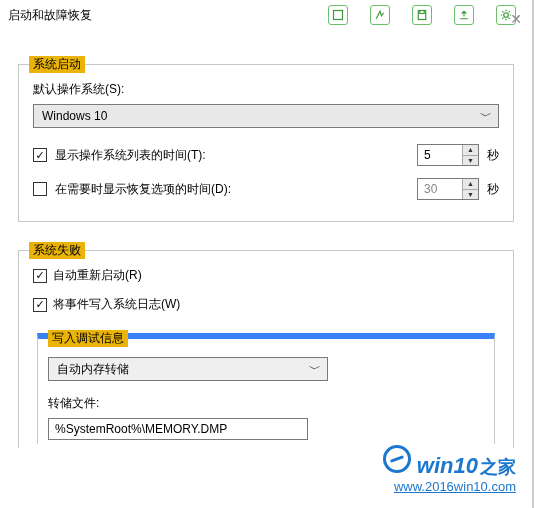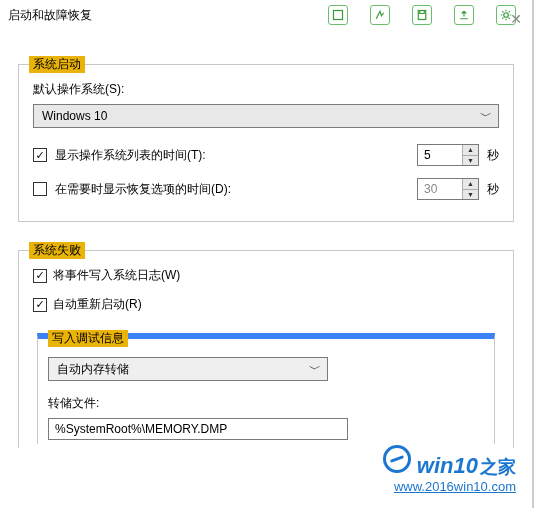--- a/index.html
+++ b/index.html
@@ -266,38 +266,38 @@
       <span class="unit">秒</span>
     </div>
   </div>
 </div>
 
 <div class="group failure">
   <span class="group-title">系统失败</span>
 
   <div class="cb-row">
     <span class="cb checked"></span>
-    <span>将事件写入系统日志(W)</span>
+    <span>自动重新启动(R)</span>
   </div>
 
   <div class="cb-row">
     <span class="cb checked"></span>
-    <span>自动重新启动(R)</span>
+    <span>将事件写入系统日志(W)</span>
   </div>
 
   <div class="group debug">
     <span class="group-title">写入调试信息</span>
 
     <div class="select debugsel">
       <span>自动内存转储</span>
       <span class="chev">﹀</span>
     </div>
 
     <div class="label-line">转储文件:</div>
-    <div class="textinput" style="width:300px">
+    <div class="textinput" style="width:260px">
       <span>%SystemRoot%\MEMORY.DMP</span>
     </div>
   </div>
 </div>
 
 <div class="watermark">
   <div class="wm-top">
     <div class="wm-logo"></div>
     <span class="wm-label1">win10</span>
     <span class="wm-label2">之家</span>

